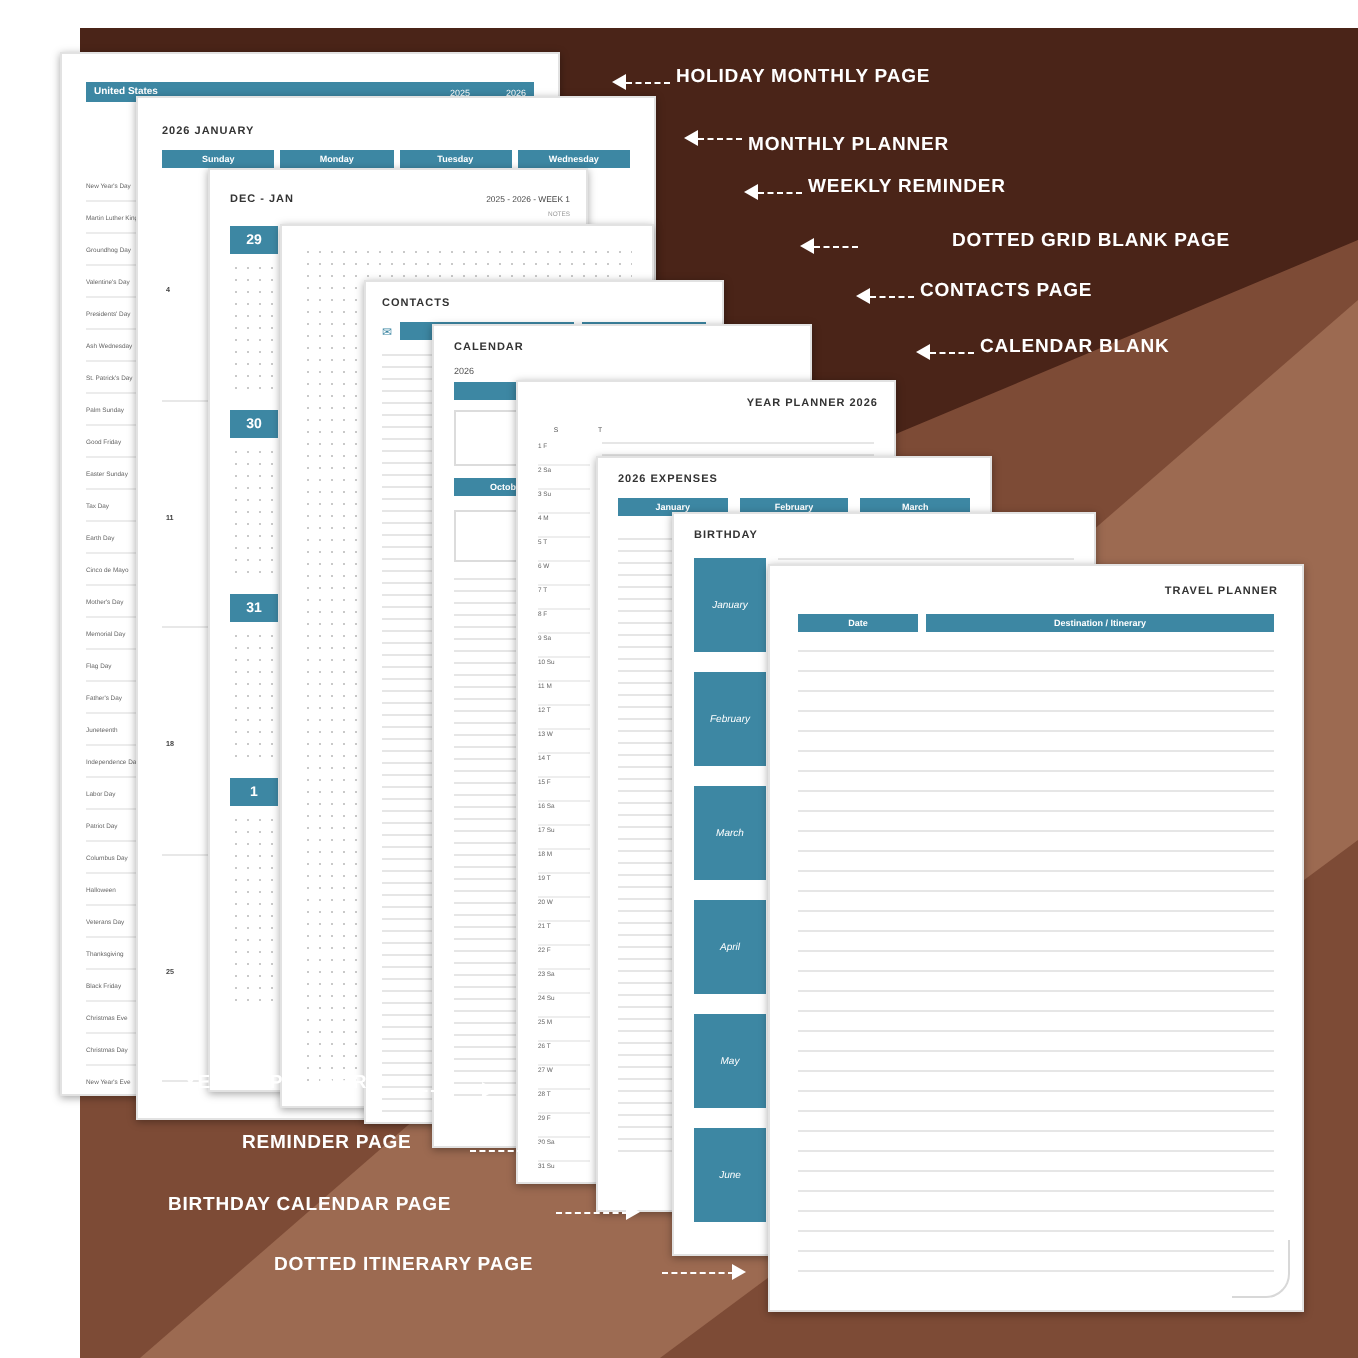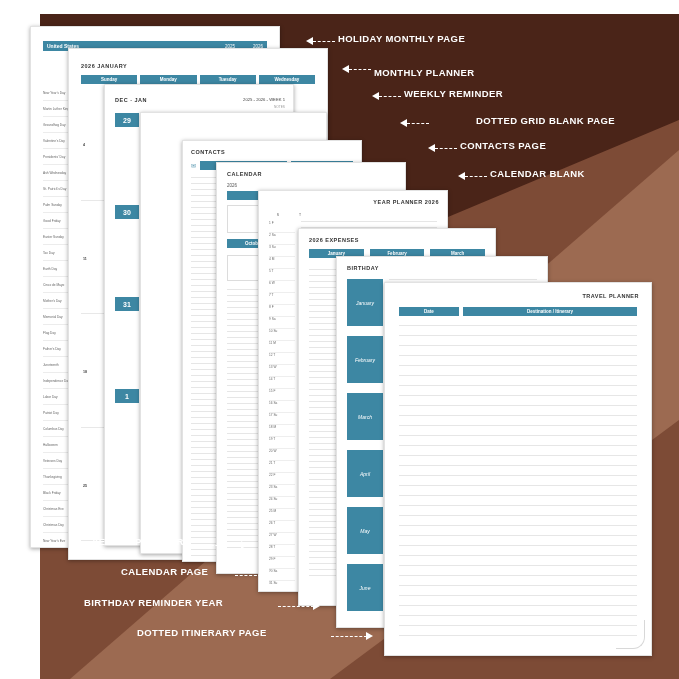--- a/index.html
+++ b/index.html
@@ -665,25 +665,25 @@
   <div class="arrowhead ah-left" style="left:428px;top:144px;"></div>
 
   <div class="callout" style="left:490px;top:168px;">CALENDAR BLANK</div>
   <div class="arrow" style="left:465px;top:176px;width:22px;"></div>
   <div class="arrowhead ah-left" style="left:458px;top:172px;"></div>
 
   <div class="callout" style="left:92px;top:536px;">YEARLY PLANNER</div>
   <div class="arrow" style="left:206px;top:545px;width:36px;"></div>
   <div class="arrowhead ah-right" style="left:241px;top:541px;"></div>
 
-  <div class="callout" style="left:121px;top:566px;">CALENDAR PAGE</div>
+  <div class="callout" style="left:121px;top:566px;">REMINDER PAGE</div>
   <div class="arrow" style="left:235px;top:575px;width:36px;"></div>
   <div class="arrowhead ah-right" style="left:270px;top:571px;"></div>
 
-  <div class="callout" style="left:84px;top:597px;">BIRTHDAY REMINDER YEAR</div>
+  <div class="callout" style="left:84px;top:597px;">BIRTHDAY CALENDAR PAGE</div>
   <div class="arrow" style="left:278px;top:606px;width:36px;"></div>
   <div class="arrowhead ah-right" style="left:313px;top:602px;"></div>
 
   <div class="callout" style="left:137px;top:627px;">DOTTED ITINERARY PAGE</div>
   <div class="arrow" style="left:331px;top:636px;width:36px;"></div>
   <div class="arrowhead ah-right" style="left:366px;top:632px;"></div>
 
 </div>
 
 </body></html>

